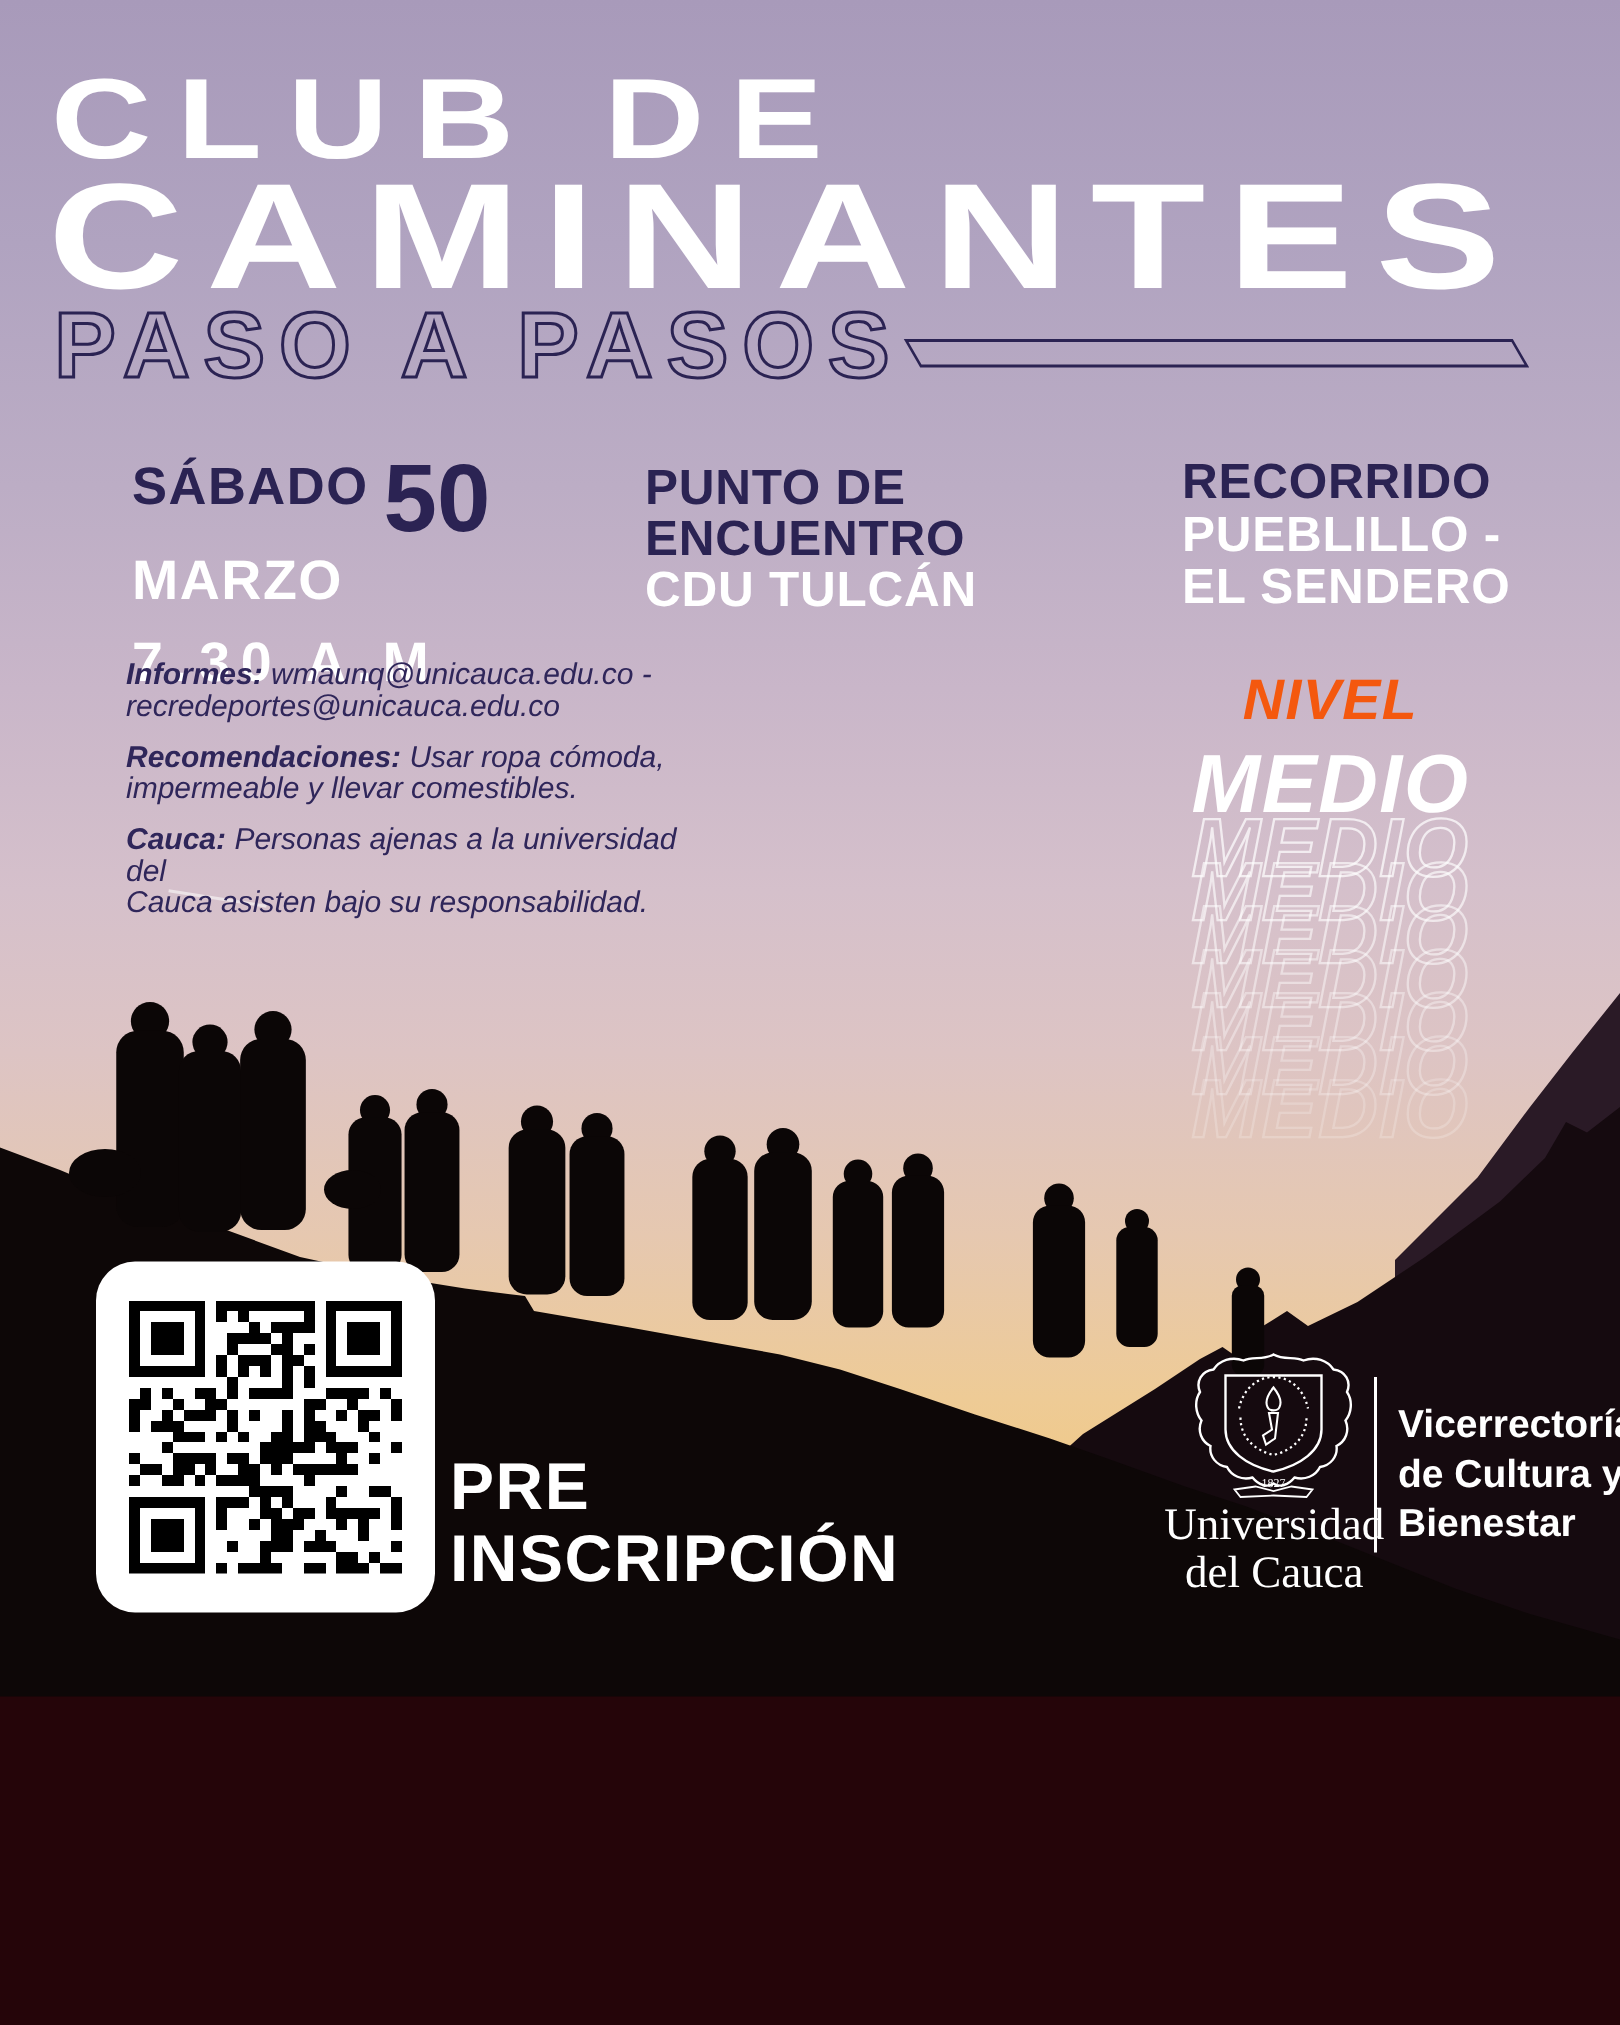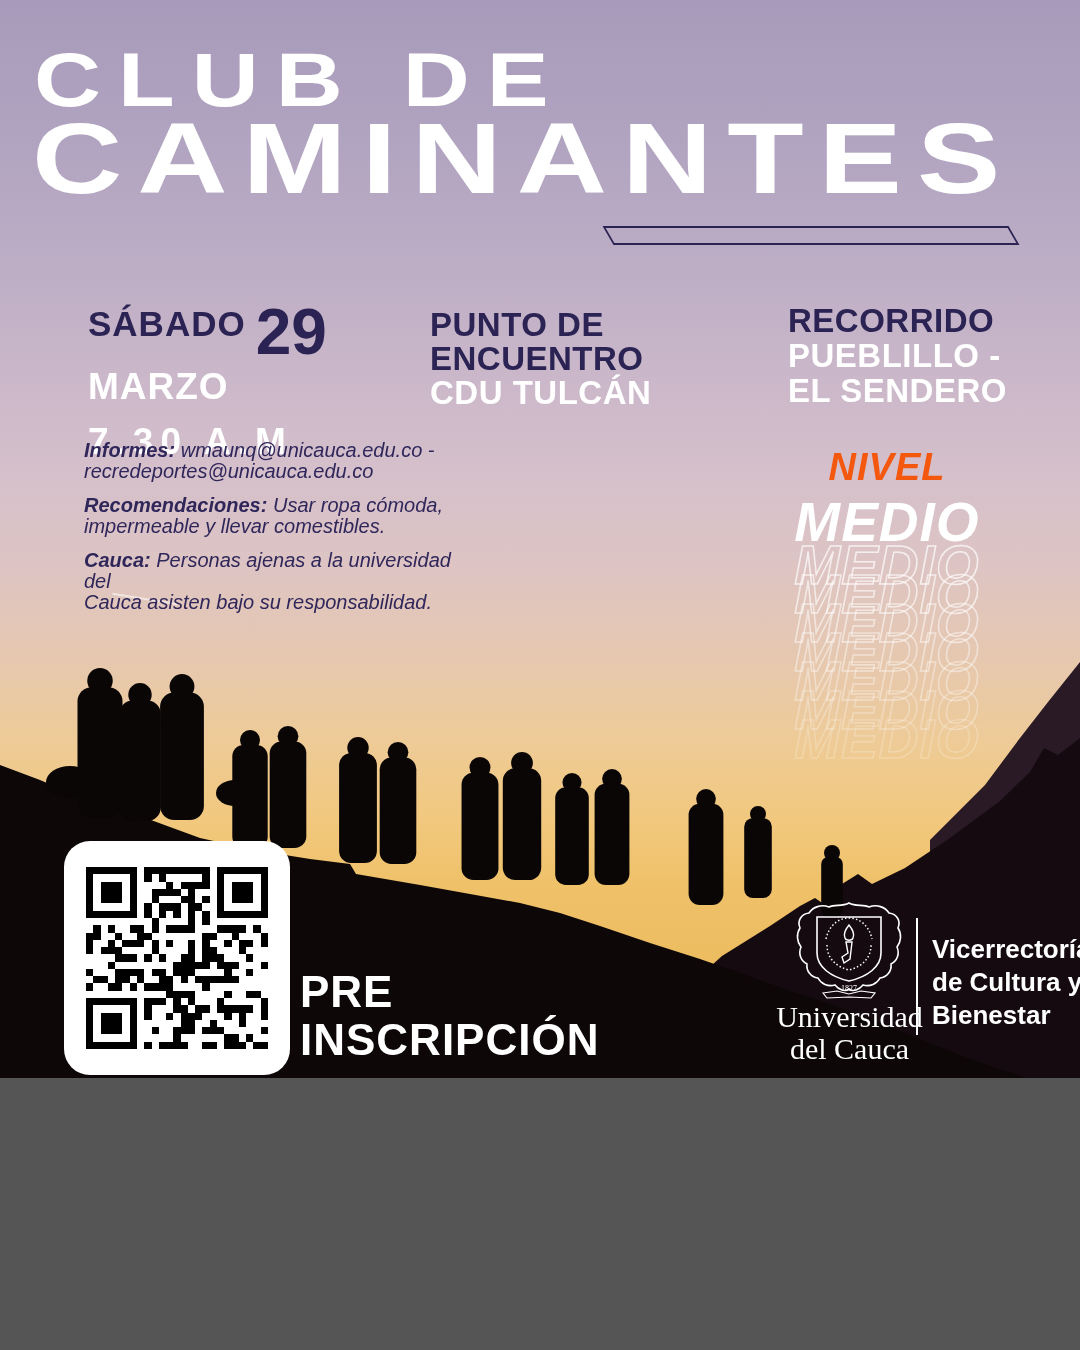--- a/index.html
+++ b/index.html
@@ -1,17 +1,17 @@
 <!DOCTYPE html>
 <html><head>
 <meta charset="utf-8">
 <style>
   html,body{margin:0;padding:0;background:#555;}
   .poster{
-    position:relative;width:1080px;height:1078px;overflow:hidden;
+    position:relative;width:1080px;height:1350px;overflow:hidden;
     font-family:"Liberation Sans",sans-serif;
     background:linear-gradient(180deg,
       #a89aba 0%, #b0a3c0 12%, #bcadc5 24%, #c9b6c9 34%,
       #d5c0cb 44%, #ddc4c4 52%, #e6c8b0 61%, #eecb96 69%,
       #f1c87e 76%, #efc169 82%, #edbd62 88%, #e8b75e 100%);
   }
   .abs{position:absolute;}
   
   .title-line{color:#fff;font-weight:bold;line-height:1;white-space:nowrap;transform-origin:left top;}
   .title-1{top:42px;left:34px;font-size:76px;letter-spacing:14px;transform:scaleX(1.22);}
@@ -108,25 +108,26 @@
         <circle cx="832" cy="853" r="8"></circle>
         <rect x="821.2" y="857" width="21.599999999999998" height="60" rx="6.911999999999999"></rect>
         <ellipse cx="70" cy="782" rx="24" ry="16"></ellipse>
         <ellipse cx="235" cy="793" rx="19" ry="13"></ellipse>
       </g>
   </svg>
   <div class="abs contrail"></div>
 
   <div class="abs title-line title-1">CLUB DE</div>
   <div class="abs title-line title-2">CAMINANTES</div>
+  <div class="abs title-sub">PASO A PASOS</div>
   <div class="abs title-bar"></div>
 
   <div class="abs sched">
     <div>
-      <span class="day info-navy">SÁBADO</span><span class="num info-navy">29</span>
+      <span class="day info-navy">SÁBADO</span><span class="num info-navy">50</span>
     </div>
     <div class="month info-white">MARZO</div>
     <div class="time info-white">7.30 A.M</div>
   </div>
 
   <div class="abs route">
     <div class="info-navy">RECORRIDO</div>
     <div class="info-white">PUEBLILLO -</div>
     <div class="info-white">EL SENDERO</div>
   </div>

